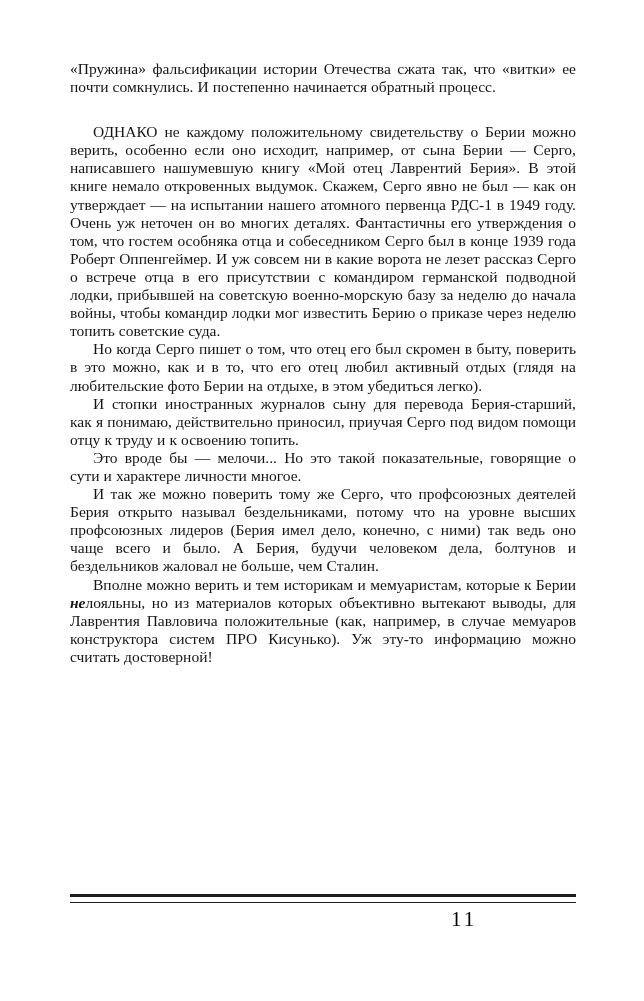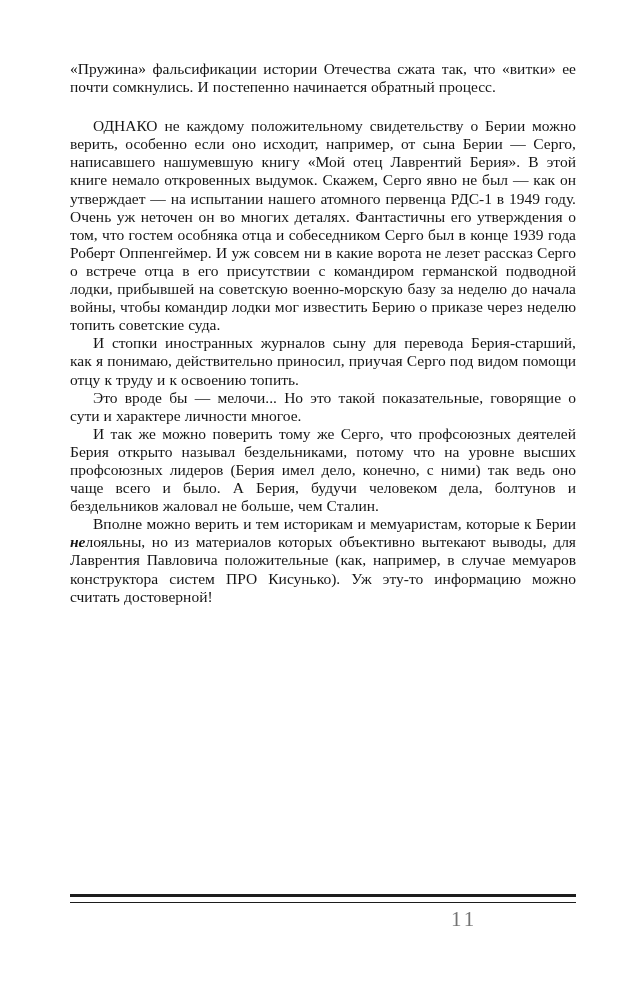--- a/index.html
+++ b/index.html
@@ -27,21 +27,21 @@
     margin: 0;
     font-size: 15.5px;
     line-height: 18.1px;
     text-align: justify;
     word-spacing: 0.2px;
   }
   .text-block p.indent {
     text-indent: 23px;
   }
   .text-block p.section-start {
-    margin-top: 21px;
+    margin-top: 27px;
   }
   .emph {
     font-weight: bold;
     font-style: italic;
   }
   .footer-rules {
     position: absolute;
     left: 70px;
     top: 894px;
     width: 506px;
@@ -54,34 +54,35 @@
     height: 1px;
     background: #1d1d1d;
     margin-top: 5px;
   }
   .page-number {
     position: absolute;
     left: 451px;
     top: 907px;
     font-size: 21px;
     letter-spacing: 3px;
-    color: #737373;
+    color: #000000;
   }
 </style>
 </head>
 <body>
 
 <div class="book-page">
 
   <div class="text-block">
 
     <p>«Пружина» фальсификации истории Отечества сжата так, что «витки» ее почти сомкнулись. И постепенно начинается обратный процесс.</p>
 
     <p class="indent section-start">ОДНАКО не каждому положительному свидетельству о Берии можно верить, особенно если оно исходит, например, от сына Берии — Серго, написавшего нашумевшую книгу «Мой отец Лаврентий Берия». В этой книге немало откровенных выдумок. Скажем, Серго явно не был — как он утверждает — на испытании нашего атомного первенца РДС-1 в 1949 году. Очень уж неточен он во многих деталях. Фантастичны его утверждения о том, что гостем особняка отца и собеседником Серго был в конце 1939 года Роберт Оппенгеймер. И уж совсем ни в какие ворота не лезет рассказ Серго о встрече отца в его присутствии с командиром германской подводной лодки, прибывшей на советскую военно-морскую базу за неделю до начала войны, чтобы командир лодки мог известить Берию о приказе через неделю топить советские суда.</p>
 
+    <p class="indent">Но когда Серго пишет о том, что отец его был скромен в быту, поверить в это можно, как и в то, что его отец любил активный отдых (глядя на любительские фото Берии на отдыхе, в этом убедиться легко).</p>
 
 
     <p class="indent">И стопки иностранных журналов сыну для перевода Берия-старший, как я понимаю, действительно приносил, приучая Серго под видом помощи отцу к труду и к освоению топить.</p>
 
     <p class="indent">Это вроде бы — мелочи... Но это такой показательные, говорящие о сути и характере личности многое.</p>
 
 
     <p class="indent">И так же можно поверить тому же Серго, что профсоюзных деятелей Берия открыто называл бездельниками, потому что на уровне высших профсоюзных лидеров (Берия имел дело, конечно, с ними) так ведь оно чаще всего и было. А Берия, будучи человеком дела, болтунов и бездельников жаловал не больше, чем Сталин.</p>
 
     <p class="indent"><span>Вполне можно верить и тем историкам и мемуаристам, которые к Берии </span><span class="emph">не</span><span>лояльны, но из материалов которых объективно вытекают выводы, для Лаврентия Павловича положительные (как, например, в случае мемуаров конструктора систем ПРО Кисунько). Уж эту-то информацию можно считать достоверной!</span></p>

